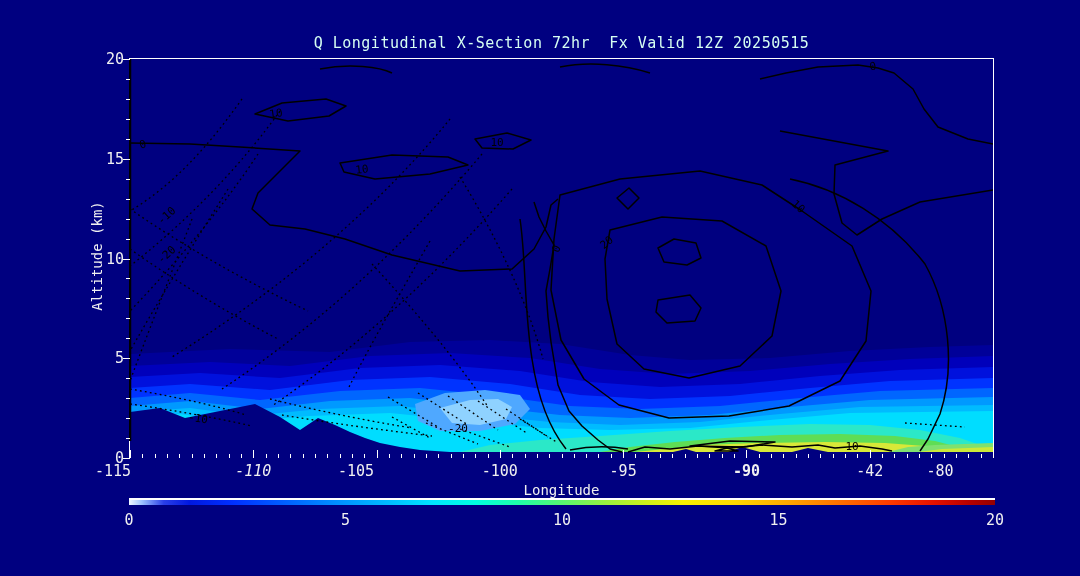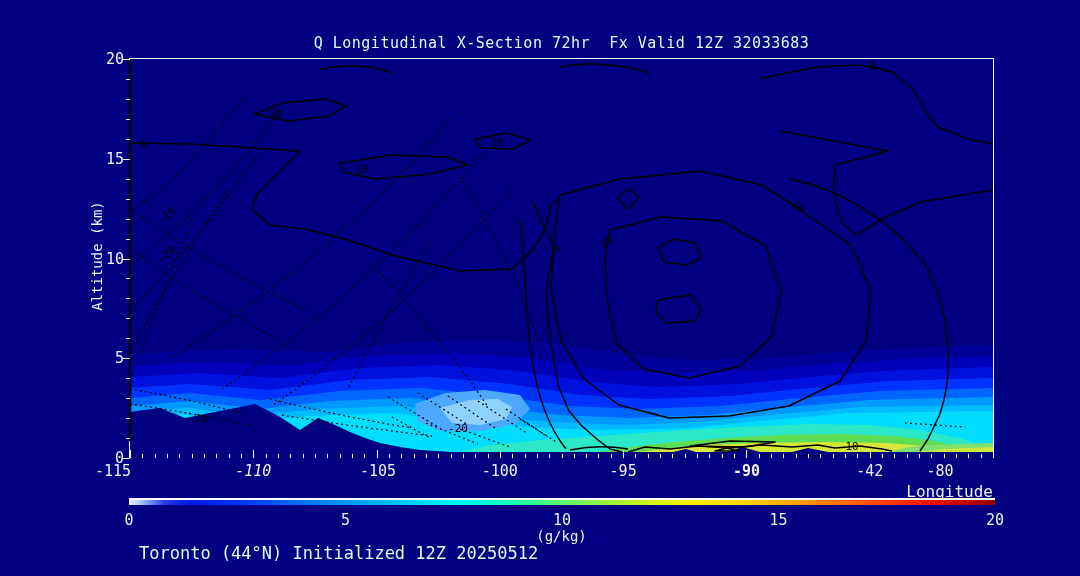--- a/index.html
+++ b/index.html
@@ -15,38 +15,38 @@
   .cline{stroke:#000000;stroke-width:1.5;fill:none;stroke-linejoin:round;}
   .cdot{stroke:#000000;stroke-width:1.3;fill:none;stroke-dasharray:1.8 3.2;}
   .clabel{font-family:"DejaVu Sans Mono","Liberation Mono",monospace;font-size:11px;
           fill:#000000;text-anchor:middle;dominant-baseline:middle;}
   .tick{position:absolute;background:#FFFFFF;}
   .tick-label{position:absolute;color:#F0F0F0;font-size:15px;}
   .ytick{left:84px;width:40px;text-align:right;}
   .xtick{top:462px;text-align:center;}
   #y-axis-label{left:-3px;top:248px;width:200px;text-align:center;color:#F0F0F0;
                 font-size:14px;transform:rotate(-90deg);}
-  #x-axis-label{left:130px;top:482px;width:863px;text-align:right;color:#F0F0F0;font-size:16px;}
+  #x-axis-label{left:130px;top:482px;width:863px;text-align:center;color:#F0F0F0;font-size:14px;}
   #colorbar{left:129px;top:498px;width:866px;height:8px;border-top:2px solid #FFFFFF;box-sizing:content-box;}
   #colorbar-gradient{width:100%;height:5px;
     background:linear-gradient(to right,
       #F0F8FF 0%, #9CC2FF 1.5%, #2A3FE8 4%, #0018E0 7%, #0030FF 12%, #0060FF 18%,
       #0090FF 24%, #00BCFF 30%, #00E4FF 35%, #00FFE0 40%, #20FFA8 45%, #58F870 50%,
       #98F040 55%, #D0F018 60%, #F8F000 64%, #FFD800 70%, #FFA800 76%, #FF7000 82%,
       #FF3800 88%, #E41000 93%, #B80000 97%, #940000 100%);}
   .cbar-label{position:absolute;top:511px;width:50px;text-align:center;color:#F0F0F0;font-size:15px;}
   #cbar-units{left:130px;top:528px;width:863px;text-align:center;color:#F0F0F0;font-size:14px;}
   #footer{left:139px;top:543px;color:#D6FFF2;font-size:17px;white-space:pre;}
 </style>
 </head>
 <body>
 
 <div id="stage">
 
-  <div id="title" class="abs">Q Longitudinal X-Section 72hr  Fx Valid 12Z 32033683</div>
+  <div id="title" class="abs">Q Longitudinal X-Section 72hr  Fx Valid 12Z 20250515</div>
 
   <div id="plot-frame" class="abs"></div>
 
   <svg id="plot-svg" class="abs" width="863" height="399" viewBox="0 0 863 399" preserveAspectRatio="none">
 
     <g>
       <polygon points="0,295 100,290 200,293 280,283 360,281 430,285 500,296 560,301 640,299 720,292 800,288 863,286 863,399 0,399" fill="#000099"></polygon>
       <polygon points="0,307 80,303 160,307 240,297 320,294 400,299 470,310 540,315 620,312 700,305 780,300 863,297 863,399 0,399" fill="#0000BB"></polygon>
       <polygon points="0,318 70,314 150,319 230,309 310,306 390,312 460,323 530,328 610,325 690,317 770,311 863,308 863,399 0,399" fill="#0011DD"></polygon>
       <polygon points="0,329 60,325 140,331 220,321 300,318 380,325 450,336 520,340 600,337 680,329 760,322 863,319 863,399 0,399" fill="#0033FF"></polygon>
@@ -142,32 +142,30 @@
   </svg>
 
   <div id="left-axis-black" class="abs"></div>
 
   <div id="y-axis-label" class="abs">Altitude (km)</div>
   <div id="x-axis-label" class="abs">Longitude</div>
 
   <div id="colorbar" class="abs">
     <div id="colorbar-gradient"></div>
   </div>
-  <div id="cbar-units" class="abs">(g/kg)</div>
-
-  <div id="footer" class="abs">Toronto (44°N) Initialized 12Z 20250512</div>
+
 
 <div class="tick-label ytick" style="top: 449px;">0</div>
     <div class="tick-label ytick" style="top: 349.25px;">5</div>
     <div class="tick-label ytick" style="top: 249.5px;">10</div>
     <div class="tick-label ytick" style="top: 149.75px;">15</div>
     <div class="tick-label ytick" style="top: 50px;">20</div>
     <div class="tick-label xtick" style="left: 78px; width: 70px;">-115</div>
     <div class="tick-label xtick" style="left: 218.286px; width: 70px; font-style: italic;">-110</div>
-    <div class="tick-label xtick" style="left: 343px; width: 70px; text-align: center;">-105</div>
+    <div class="tick-label xtick" style="left: 321px; width: 70px; text-align: center;">-105</div>
     <div class="tick-label xtick" style="left: 464.857px; width: 70px;">-100</div>
     <div class="tick-label xtick" style="left: 588.143px; width: 70px;">-95</div>
     <div class="tick-label xtick" style="left: 711.428px; width: 70px; font-weight: bold;">-90</div>
     <div class="tick-label xtick" style="left: 834.714px; width: 70px;">-42</div>
     <div class="tick-label xtick" style="left: 905px; width: 70px;">-80</div>
     <div class="cbar-label" style="left: 104px;">0</div>
     <div class="cbar-label" style="left: 320.5px;">5</div>
     <div class="cbar-label" style="left: 537px;">10</div>
     <div class="cbar-label" style="left: 753.5px;">15</div>
     <div class="cbar-label" style="left: 970px;">20</div>

